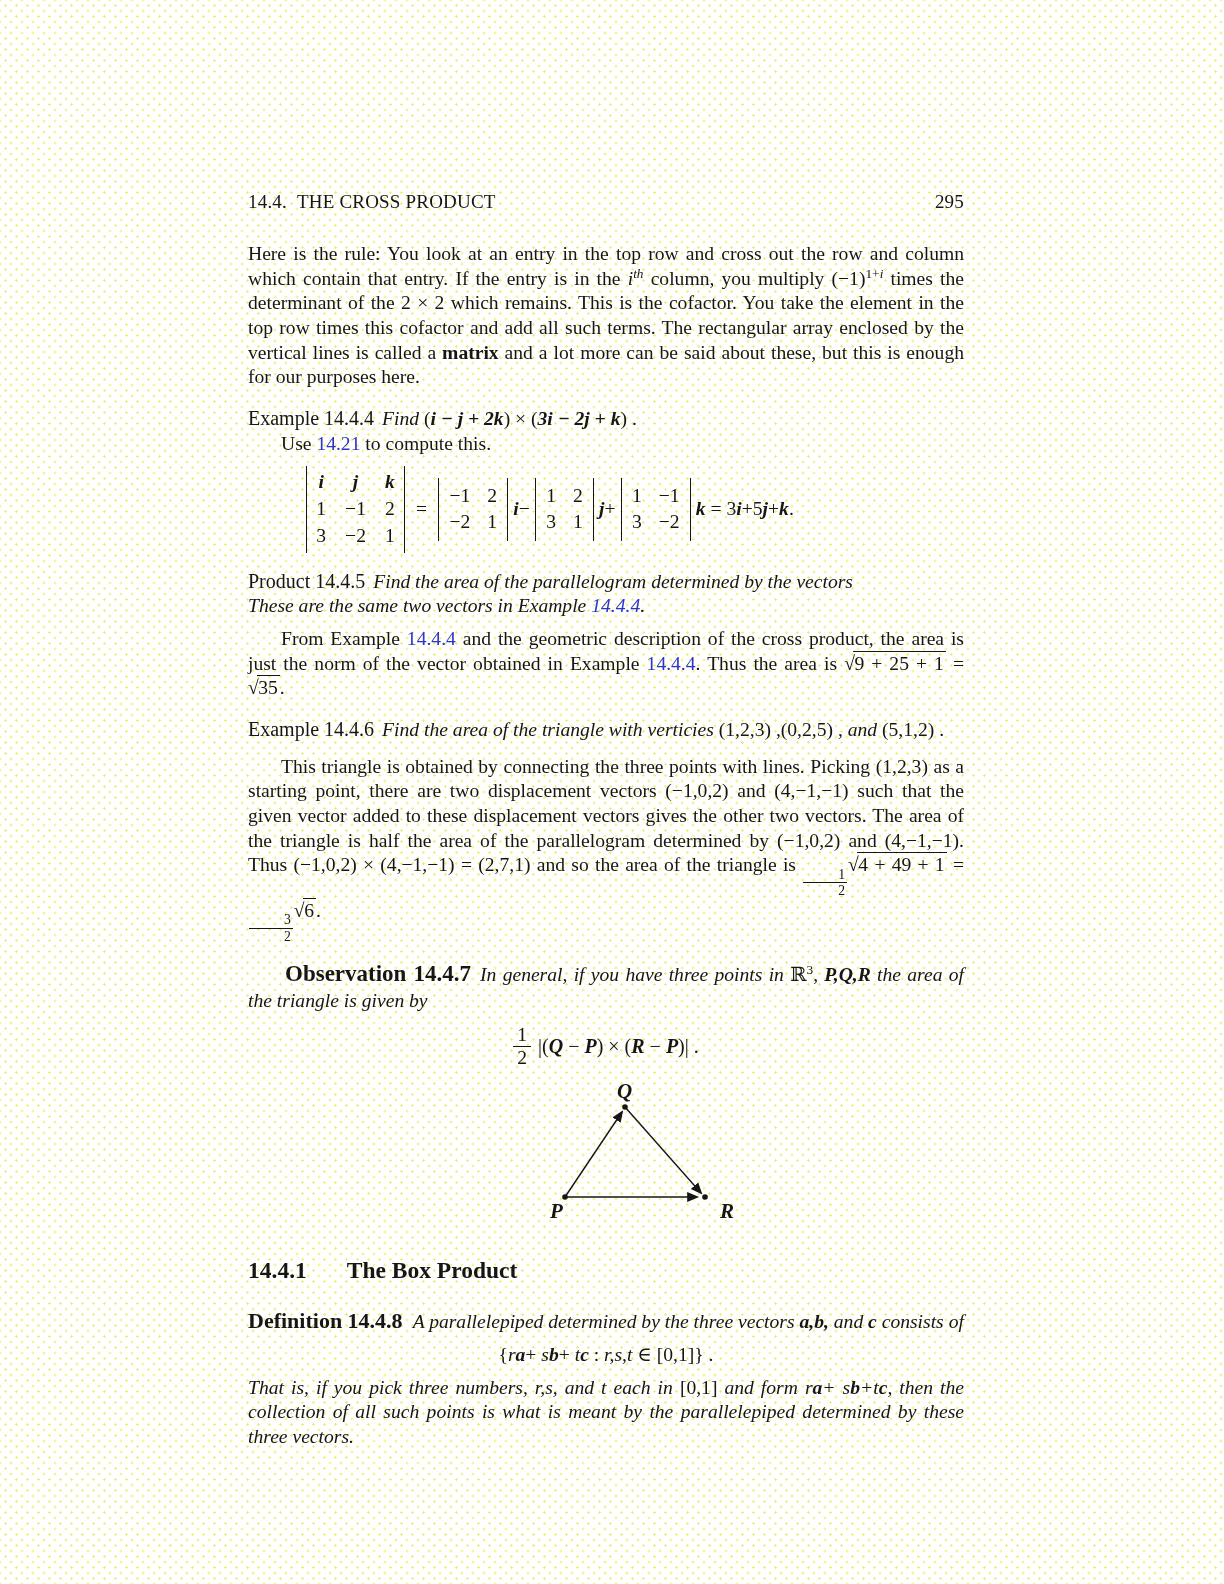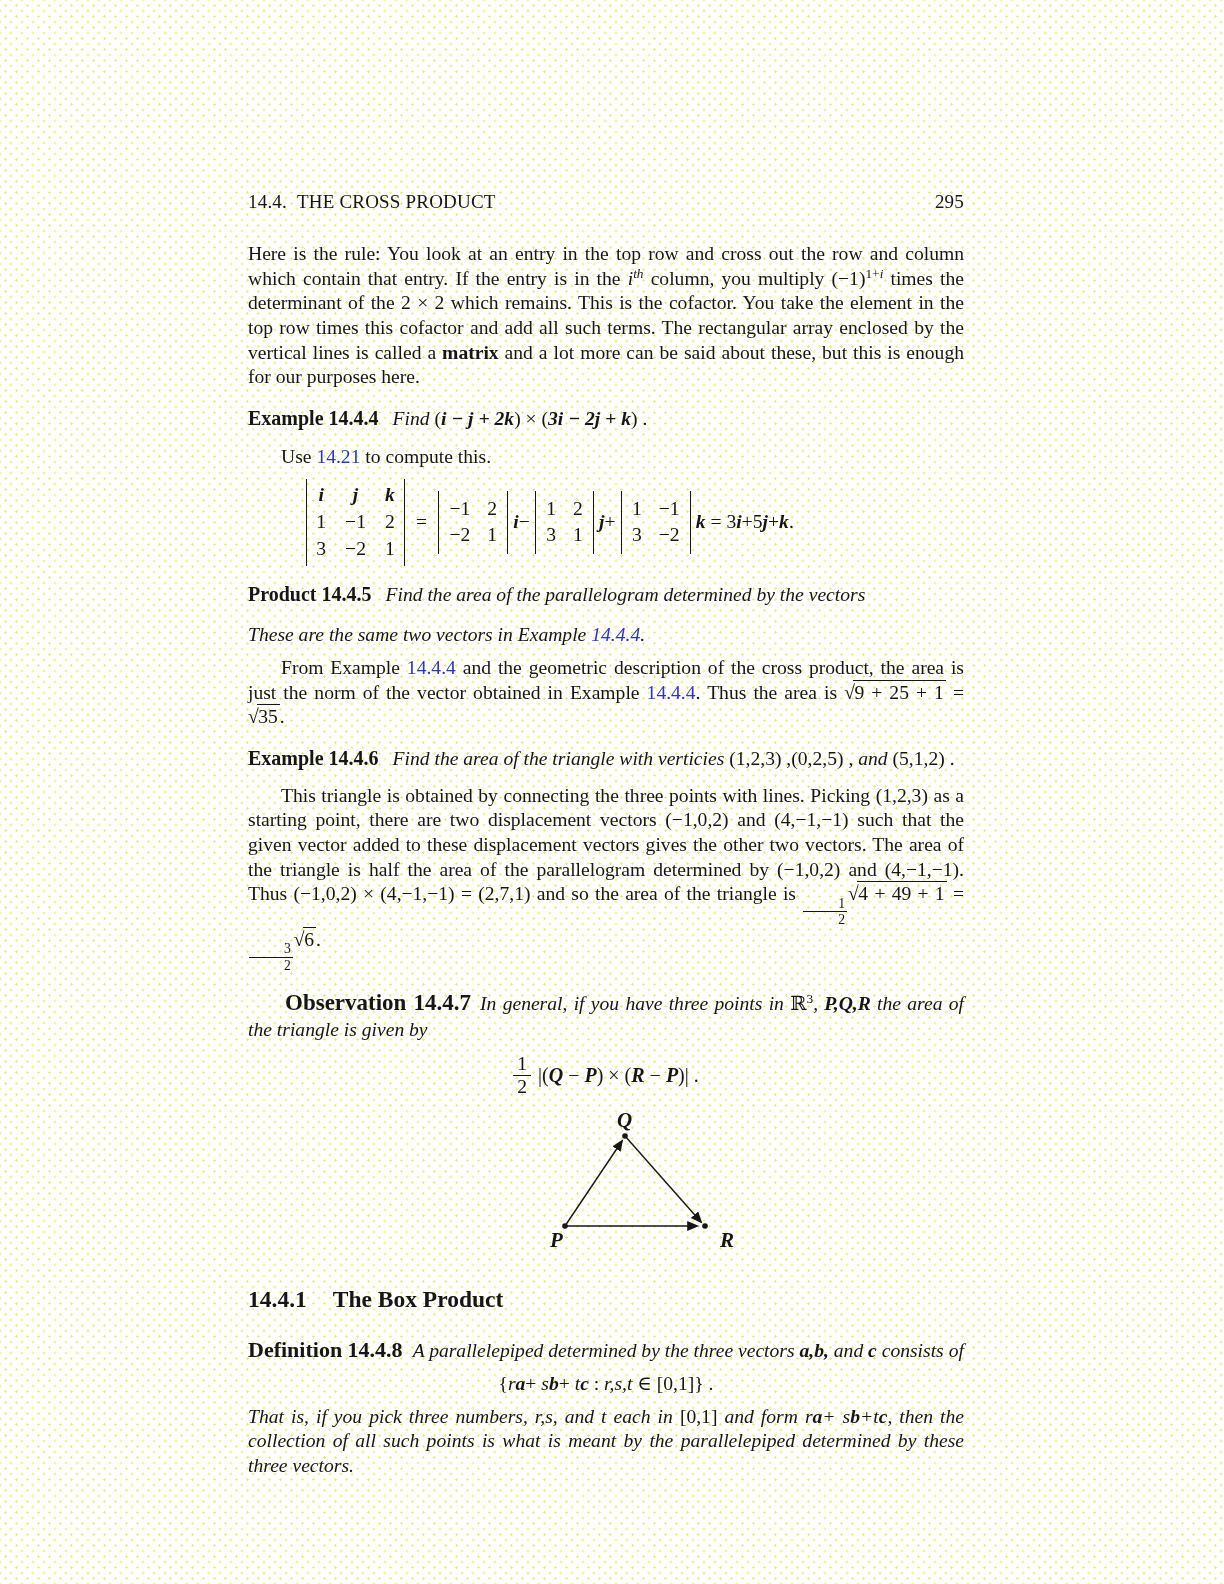--- a/index.html
+++ b/index.html
@@ -29,35 +29,35 @@
   .sup{font-size:.68em;position:relative;top:-.5em;}
   .isup{font-size:.68em;position:relative;top:-.5em;font-style:italic;}
   .a{color:#2a35cc;}
   .ia{color:#2a35cc;font-style:italic;}
 
   p{margin:0;text-align:justify;}
   .indent{text-indent:33px;}
 
   .para1{margin-top:28px;}
   .exhead{margin-top:16px;}
-  .exlabel{font-weight:bold;font-size:20px;margin-right:14px;}
-  .useline{margin-top:13px;}
+  .exlabel{font-weight:normal;font-size:20px;margin-right:8px;}
+  .useline{}
 
   
   .eqline{margin:10px 0 0 56px;display:flex;align-items:center;white-space:nowrap;}
   .det{display:inline-flex;align-items:center;align-self:center;margin:0 2px;}
   .vbar{width:1.3px;background:#161616;align-self:stretch;}
   .mat{display:grid;text-align:center;row-gap:2px;padding:4px 9px;}
   .m3{grid-template-columns:repeat(3,auto);column-gap:19px;}
   .m2{grid-template-columns:repeat(2,auto);column-gap:17px;padding:6px 10px;}
   .eqsym{margin:0 9px;}
   .vecrun{margin:0 3px;}
 
   .ctr-eq{margin-top:10px;text-align:center;}
-  .note{margin-top:16px;}
+  .note{}
   .parafrom{margin-top:8px;}
   .paratri{margin-top:12px;}
 
   
   .sqrt{white-space:nowrap;}
   .sqrt .rad{position:relative;top:0;}
   .sqrt .bod{border-top:1.4px solid #161616;padding:1px 2px 0 1px;margin-left:-1.5px;}
 
   
   .frac{display:inline-flex;flex-direction:column;text-align:center;vertical-align:-.55em;font-size:.7em;line-height:1.12;margin:0 1px;}
@@ -70,21 +70,21 @@
   .bigform{margin-top:10px;display:flex;justify-content:center;align-items:center;font-size:20px;}
   .dfrac{display:inline-flex;flex-direction:column;text-align:center;line-height:1.15;margin-right:7px;font-size:19.6px;}
   .dfrac .num{border-bottom:1.3px solid #161616;padding:0 4px;}
   .dfrac .den{padding:0 4px;}
 
   
   .fig{margin:14px 0 0 292px;display:block;}
 
   
   .subsec{margin-top:30px;font-weight:bold;font-size:23.5px;text-align:left;}
-  .subsec .num{margin-right:26px;}
+  .subsec .num{margin-right:40px;}
   .defhead{margin-top:22px;}
   .deflabel{font-weight:bold;font-size:22px;margin-right:10px;}
   .defeq{margin-top:8px;text-align:center;}
   .remark{margin-top:8px;font-family:Liberation Serif, serif;}
 </style>
 </head>
 <body>
 
 <div class="page">
   <div class="content">

